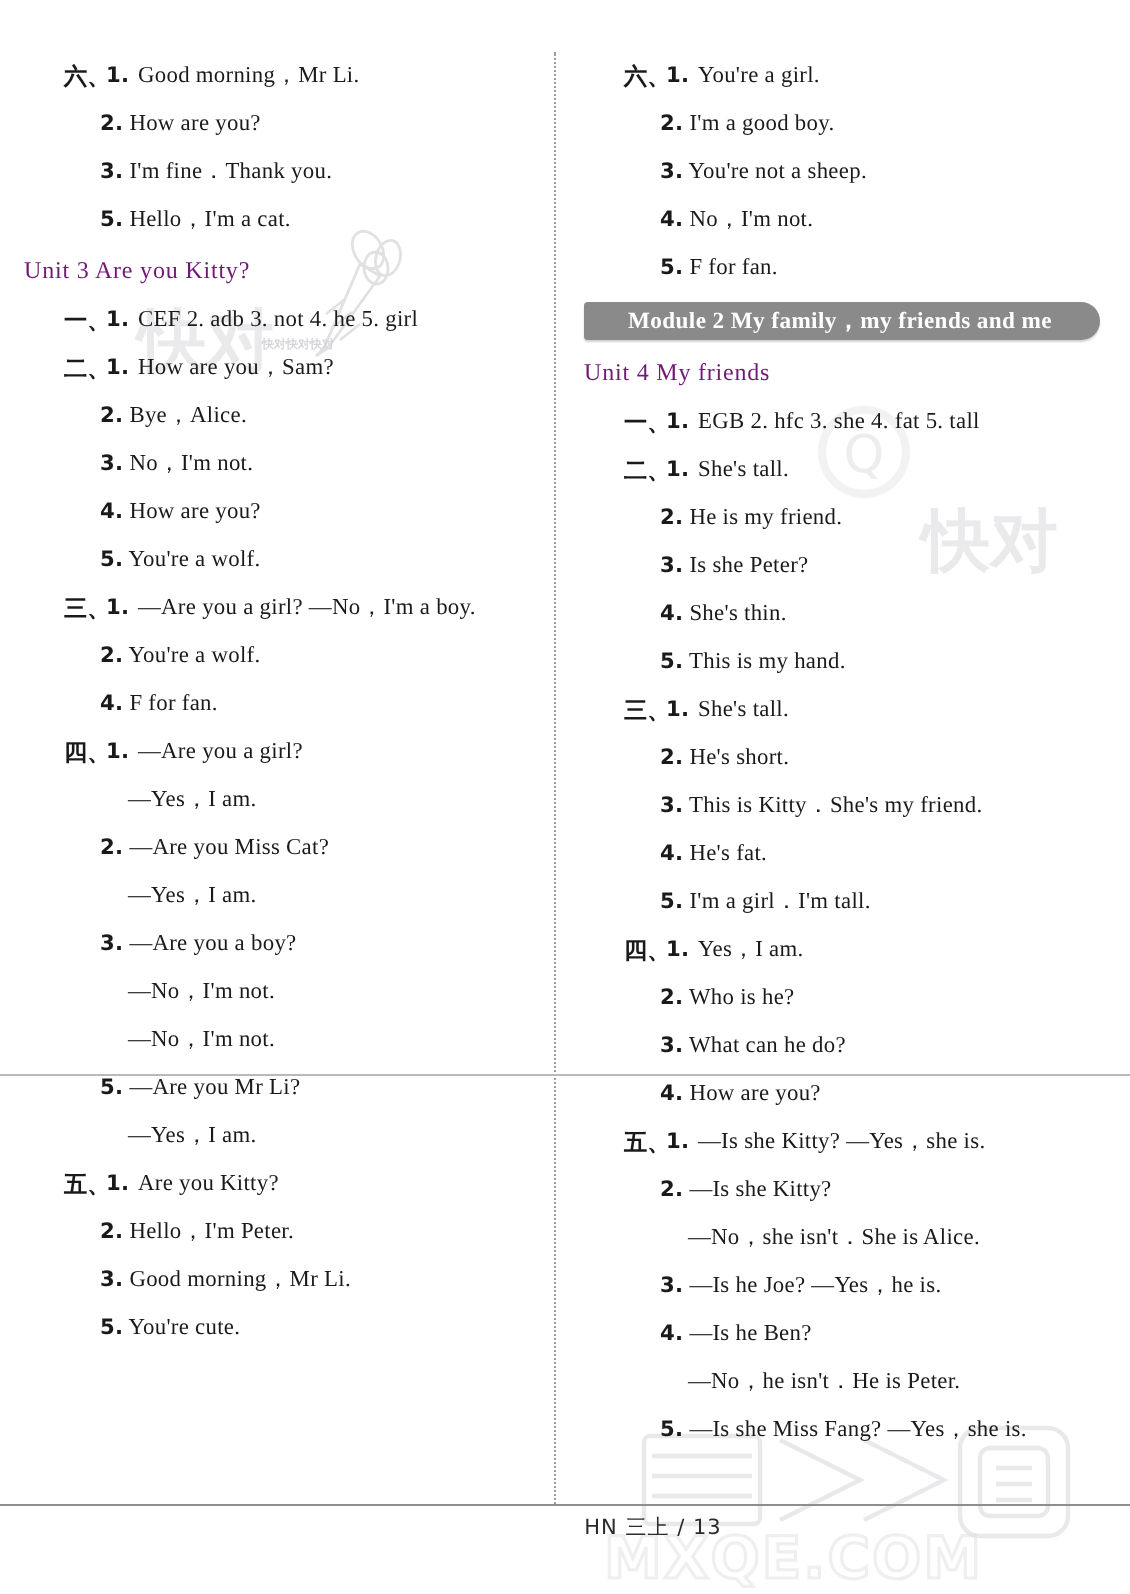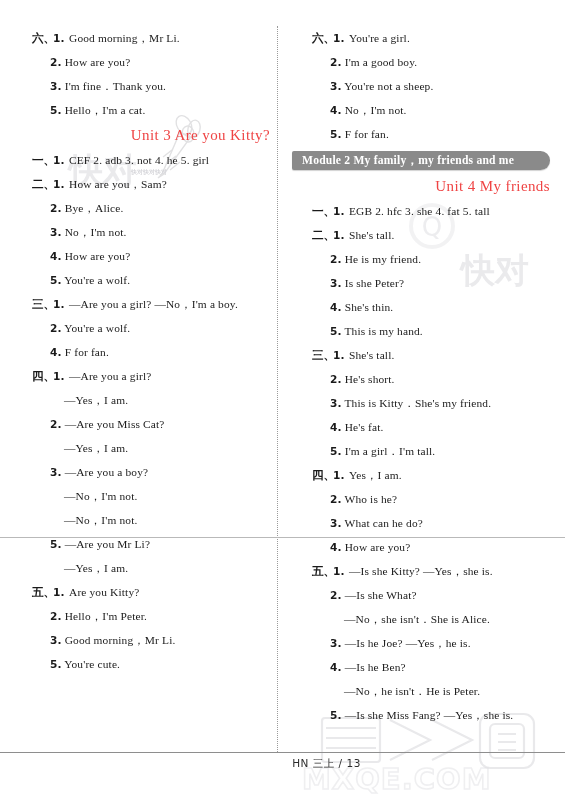--- a/index.html
+++ b/index.html
@@ -82,37 +82,37 @@
   .ind-sub  { padding-left: 52px; }   
 
   .ind-sec .cn { position: absolute; left: 20px; top: 0; }
   .ind-sec .num { position: absolute; left: 41px; top: 0; }
   .ind-sec .txt { padding-left: 37px; }
 
   
   .unit-title {
     height: 26px;
     line-height: 26px;
-    text-align: right;
-    font-size: 15px;
-    color: #ef4444;
+    text-align: left;
+    font-size: 12px;
+    color: #701a75;
     letter-spacing: .4px;
     white-space: nowrap;
   }
   .module-banner {
     position: relative;
     height: 19px;
     line-height: 19px;
     margin: 5px 0 3px 0;
     background: #8a8a8a;
     border-radius: 2px 10px 10px 2px;
     color: #ffffff;
     font-size: 11.6px;
     font-weight: 700;
-    padding-left: 10px;
+    padding-left: 22px;
     white-space: nowrap;
     letter-spacing: .2px;
     box-shadow: 0 1px 1px rgba(0,0,0,.18);
   }
 
   
   #footer {
     position: absolute;
     left: 0;
     top: 757px;
@@ -247,21 +247,21 @@
       <div class="line ind-sec"><span class="cn">三、</span><span class="num">1.</span><span class="txt"> She's tall.</span></div>
       <div class="line ind-item"><span class="num">2.</span><span class="txt"> He's short.</span></div>
       <div class="line ind-item"><span class="num">3.</span><span class="txt"> This is Kitty．She's my friend.</span></div>
       <div class="line ind-item"><span class="num">4.</span><span class="txt"> He's fat.</span></div>
       <div class="line ind-item"><span class="num">5.</span><span class="txt"> I'm a girl．I'm tall.</span></div>
       <div class="line ind-sec"><span class="cn">四、</span><span class="num">1.</span><span class="txt"> Yes，I am.</span></div>
       <div class="line ind-item"><span class="num">2.</span><span class="txt"> Who is he?</span></div>
       <div class="line ind-item"><span class="num">3.</span><span class="txt"> What can he do?</span></div>
       <div class="line ind-item"><span class="num">4.</span><span class="txt"> How are you?</span></div>
       <div class="line ind-sec"><span class="cn">五、</span><span class="num">1.</span><span class="txt"> —Is she Kitty? —Yes，she is.</span></div>
-      <div class="line ind-item"><span class="num">2.</span><span class="txt"> —Is she What?</span></div>
+      <div class="line ind-item"><span class="num">2.</span><span class="txt"> —Is she Kitty?</span></div>
       <div class="line ind-sub"><span class="txt">—No，she isn't．She is Alice.</span></div>
       <div class="line ind-item"><span class="num">3.</span><span class="txt"> —Is he Joe? —Yes，he is.</span></div>
       <div class="line ind-item"><span class="num">4.</span><span class="txt"> —Is he Ben?</span></div>
       <div class="line ind-sub"><span class="txt">—No，he isn't．He is Peter.</span></div>
       <div class="line ind-item"><span class="num">5.</span><span class="txt"> —Is she Miss Fang? —Yes，she is.</span></div>
     </div>
 
   <div id="footer">
     <span class="inner">HN 三上 / 13</span>
   </div>

